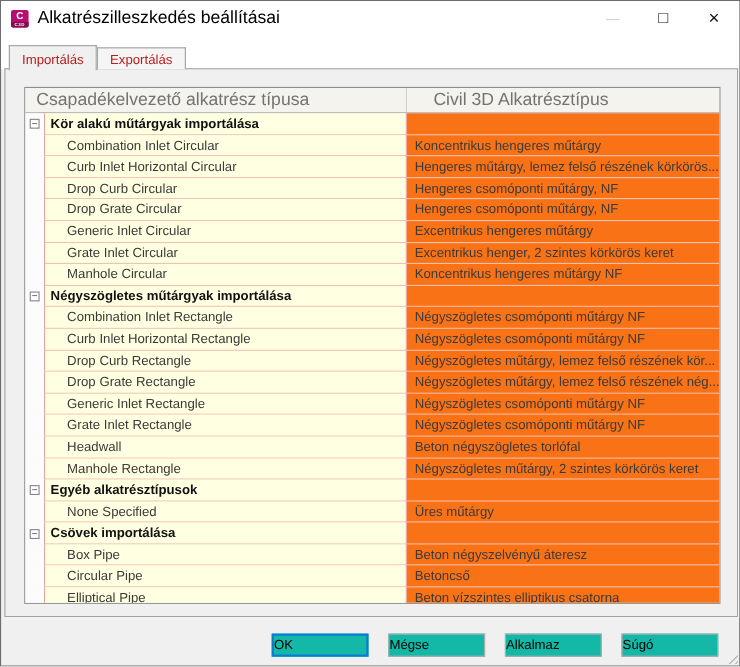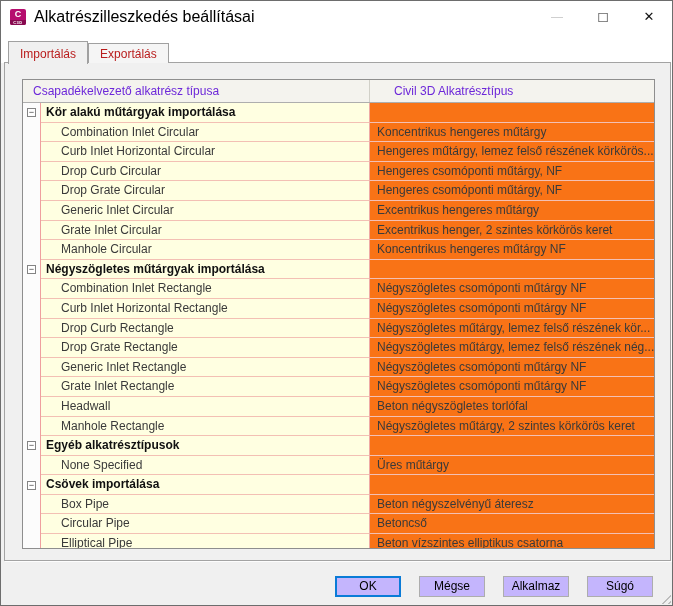--- a/index.html
+++ b/index.html
@@ -63,21 +63,21 @@
     z-index:1;
   }
   
   .grid{
     position:absolute;left:17px;top:16px;width:631px;height:468px;
     box-sizing:content-box;border:1px solid #8e8e8e;background:#f7f6f1;
     display:flex;flex-direction:column;overflow:hidden;
   }
   .ghead{
     height:22px;flex:0 0 auto;display:flex;background:#f4f3ee;
-    border-bottom:1px solid #aeaeae;font-size:12px;color:#6d28d9;
+    border-bottom:1px solid #aeaeae;font-size:16px;color:#737373;
   }
   .ghead .h1{width:346px;box-sizing:border-box;padding-left:10px;line-height:22px;
     white-space:nowrap;overflow:hidden;}
   .ghead .h2{flex:1;box-sizing:border-box;border-left:1px solid #d1d0c8;
     padding-left:24px;line-height:22px;white-space:nowrap;overflow:hidden;}
   .gbody{flex:1;display:flex;flex-direction:column;}
   .row{height:19.6px;flex:0 0 auto;display:flex;font-size:12px;color:#3a3a3a;}
   .gutter{
     width:18px;flex:0 0 auto;background:#fcfcfc;box-sizing:border-box;
     border-right:1px solid #ef9f9f;display:flex;align-items:center;justify-content:center;
@@ -97,23 +97,23 @@
     border-left:1px solid #efa9a4;border-bottom:1px solid #f3c0b4;
     padding-left:7px;line-height:18.6px;white-space:nowrap;overflow:hidden;
   }
   .row.group .c1{font-weight:700;color:#101010;padding-left:5px;}
   .gfill{flex:1;background:#f7f6f1;}
   
   .btnrow{
     position:absolute;right:19px;bottom:8px;display:flex;gap:18px;z-index:2;
   }
   .btn{
-    width:66px;height:21px;box-sizing:border-box;
-    background:#c4b5fd;border:1px solid #adadad;
-    font-size:12px;color:#000;text-align:center;line-height:19px;
+    width:88px;height:21px;box-sizing:border-box;
+    background:#14b8a6;border:1px solid #adadad;
+    font-size:12px;color:#000;line-height:19px;
   }
   .btn.default{border:2px solid #0a7bd7;line-height:17px;}
   
   .grip{
     position:absolute;right:1px;bottom:1px;width:13px;height:13px;
     clip-path:polygon(100% 0,100% 100%,0 100%);
     background:repeating-linear-gradient(135deg,#bdbdbd 0 1px,transparent 1px 4px);
   }
 </style>
 </head>

